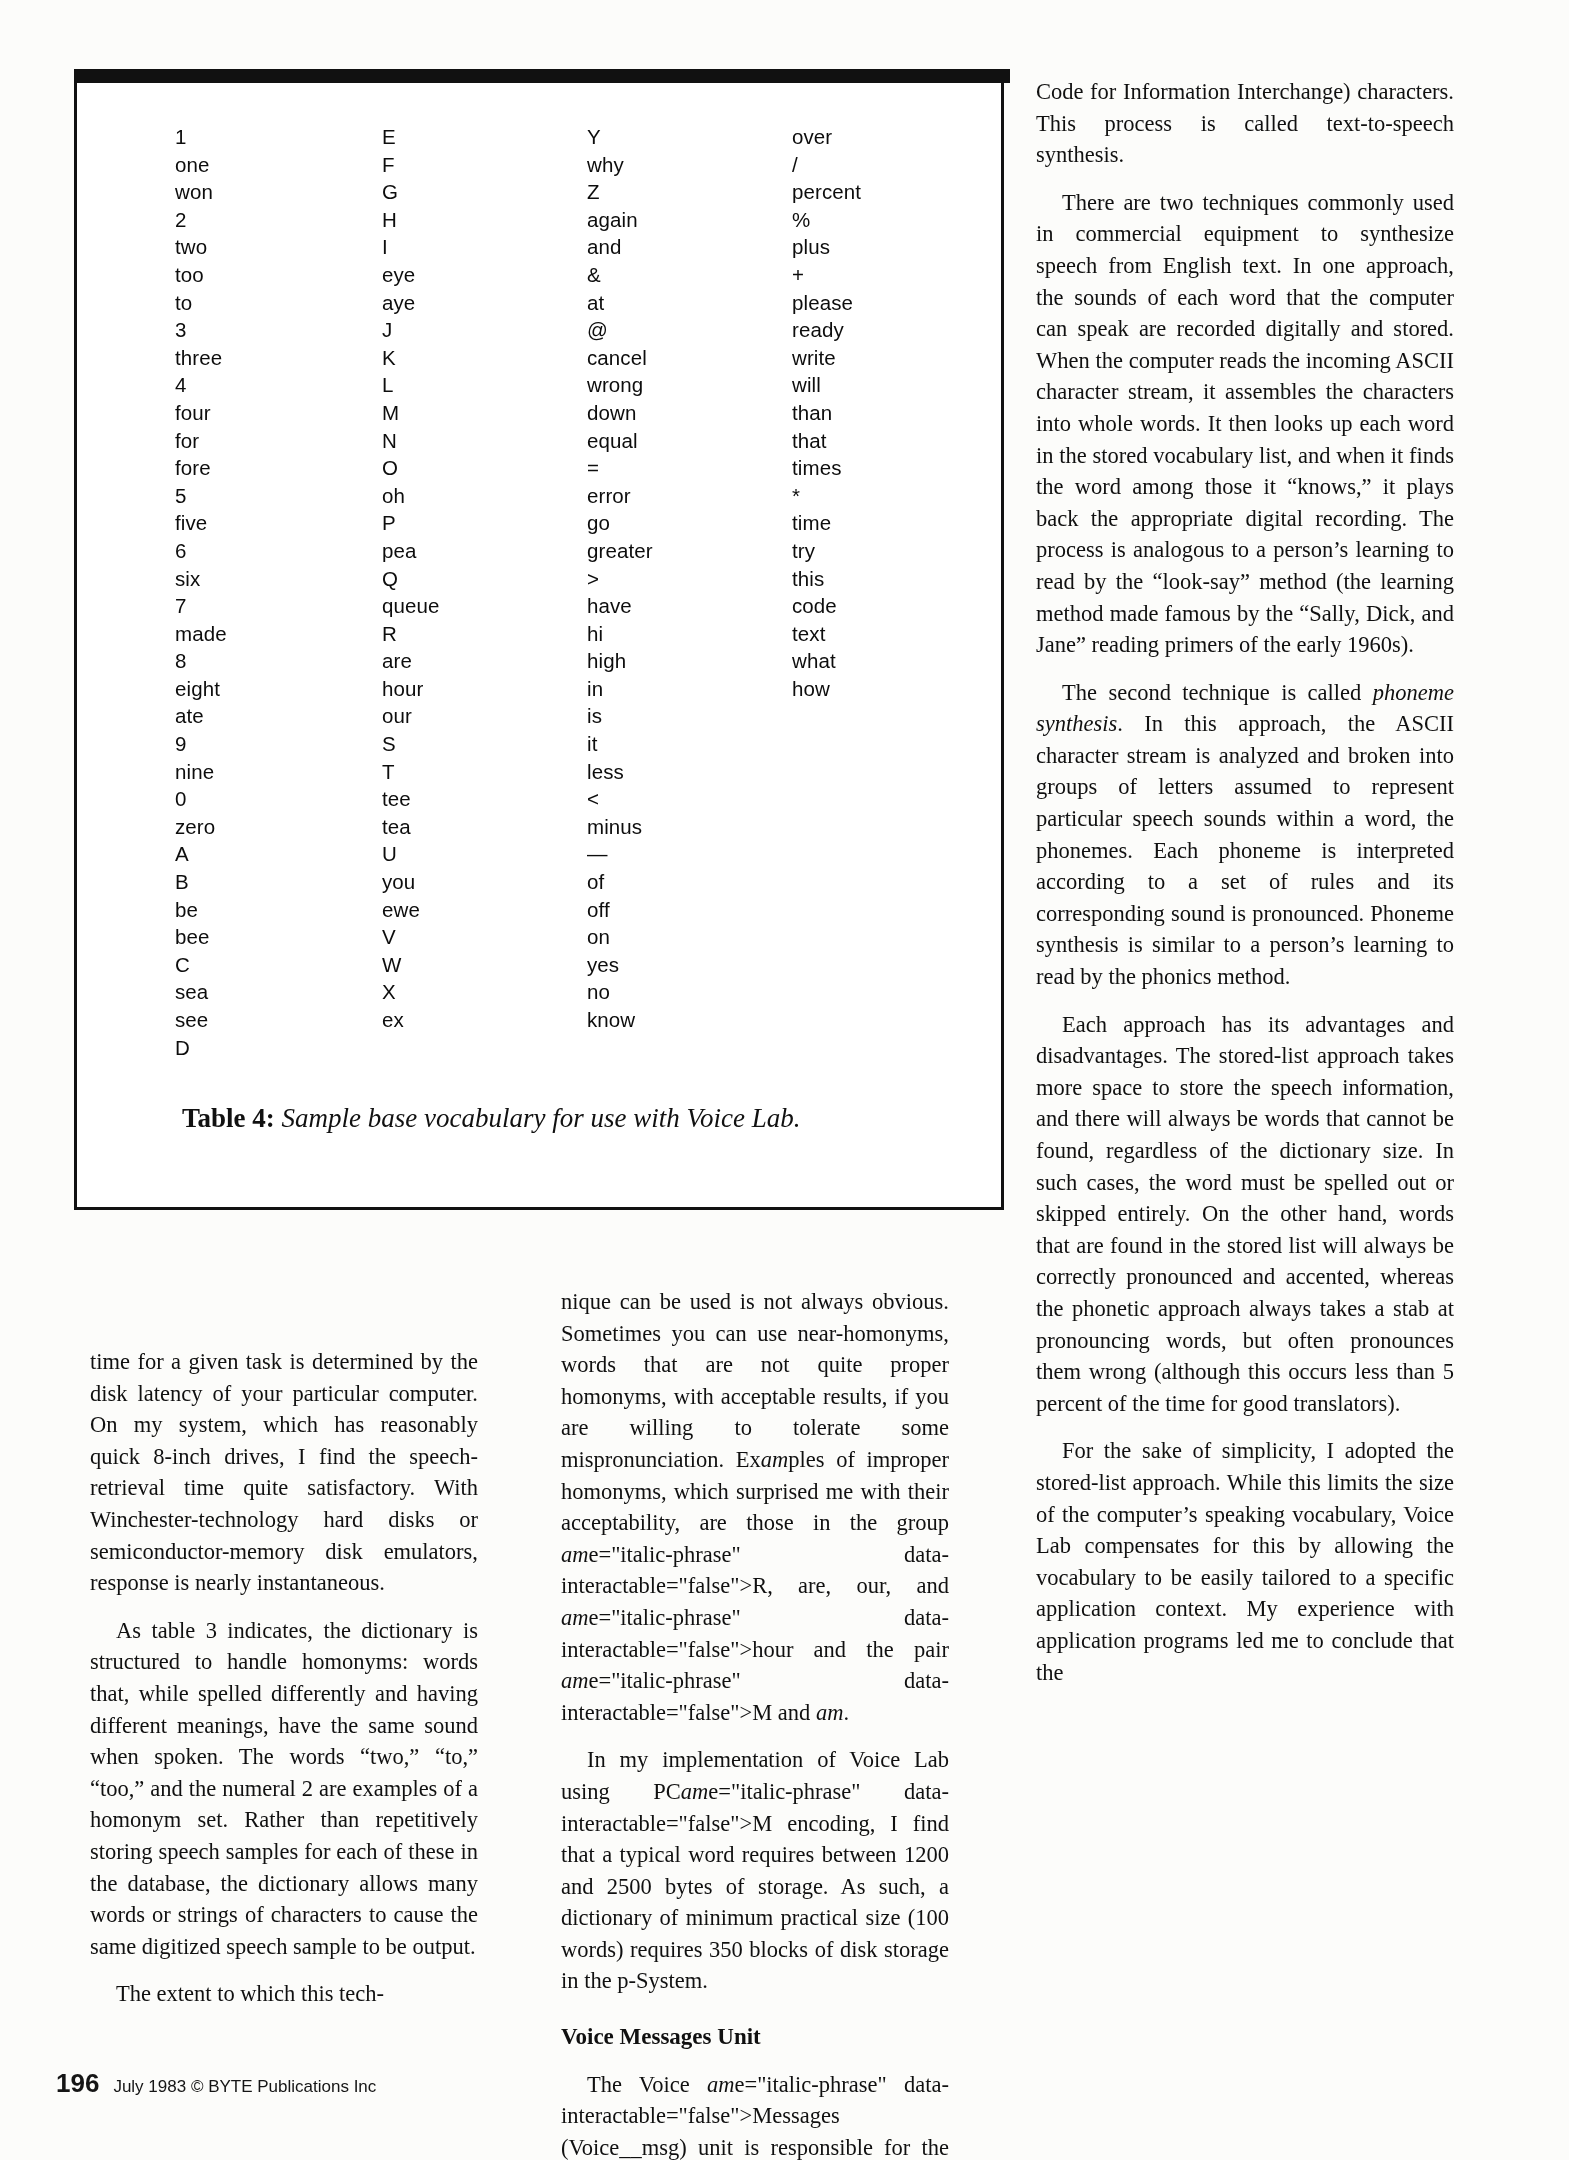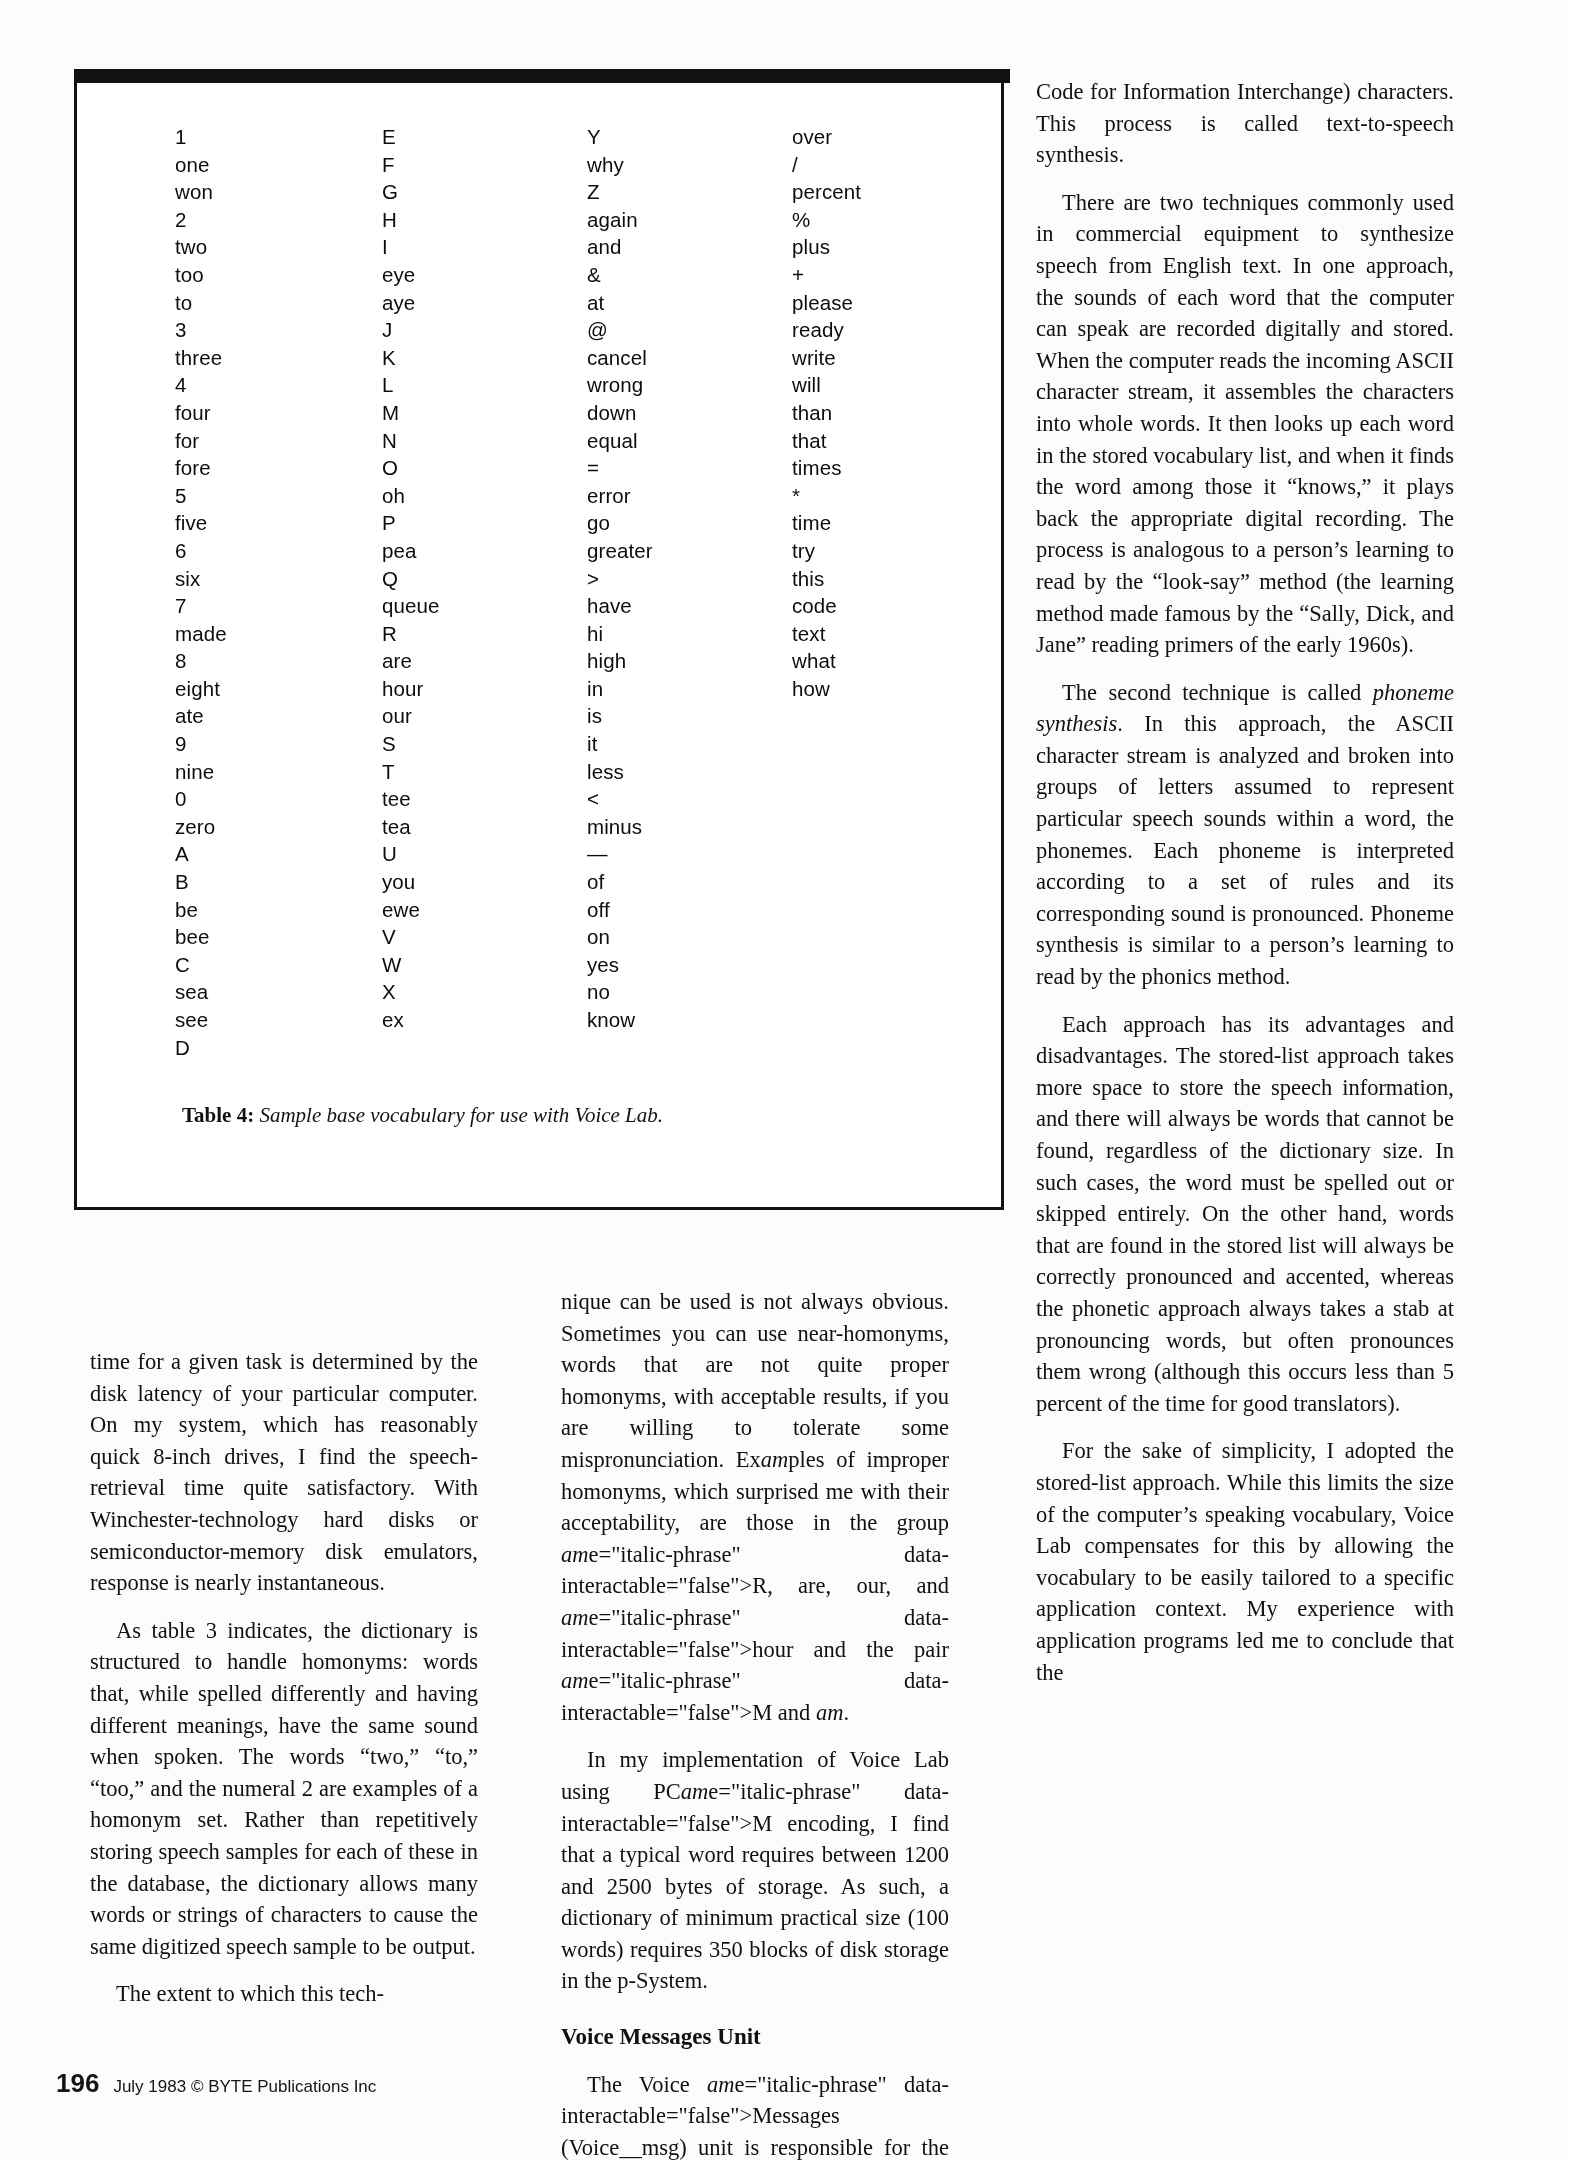--- a/index.html
+++ b/index.html
@@ -49,21 +49,21 @@
   .col1 { width:207px; }
   .col2 { width:205px; }
   .col3 { width:205px; }
   .col4 { width:200px; }
 
   .caption {
     position:absolute;
     left:105px;
     top:1020px;
     font-family:"Liberation Serif", serif;
-    font-size:21px;
+    font-size:27px;
     color:#111;
   }
   .caption b { font-weight:bold; }
   .caption i { font-style:italic; }
 
   
   .bodycol {
     position:absolute;
     font-family:"Liberation Serif", serif;
     font-size:22.5px;

